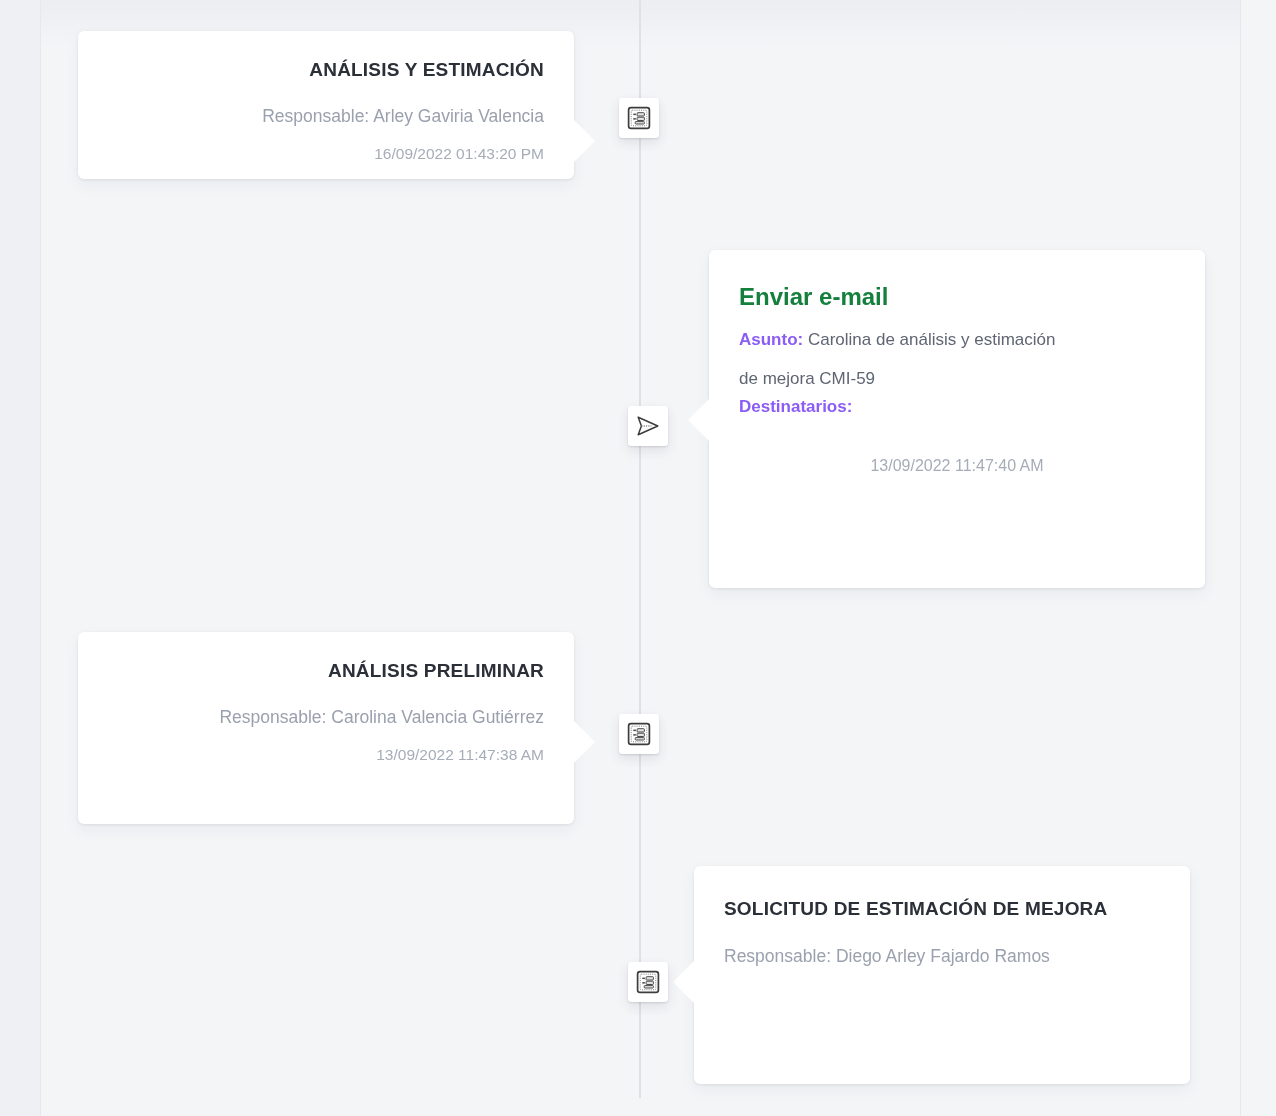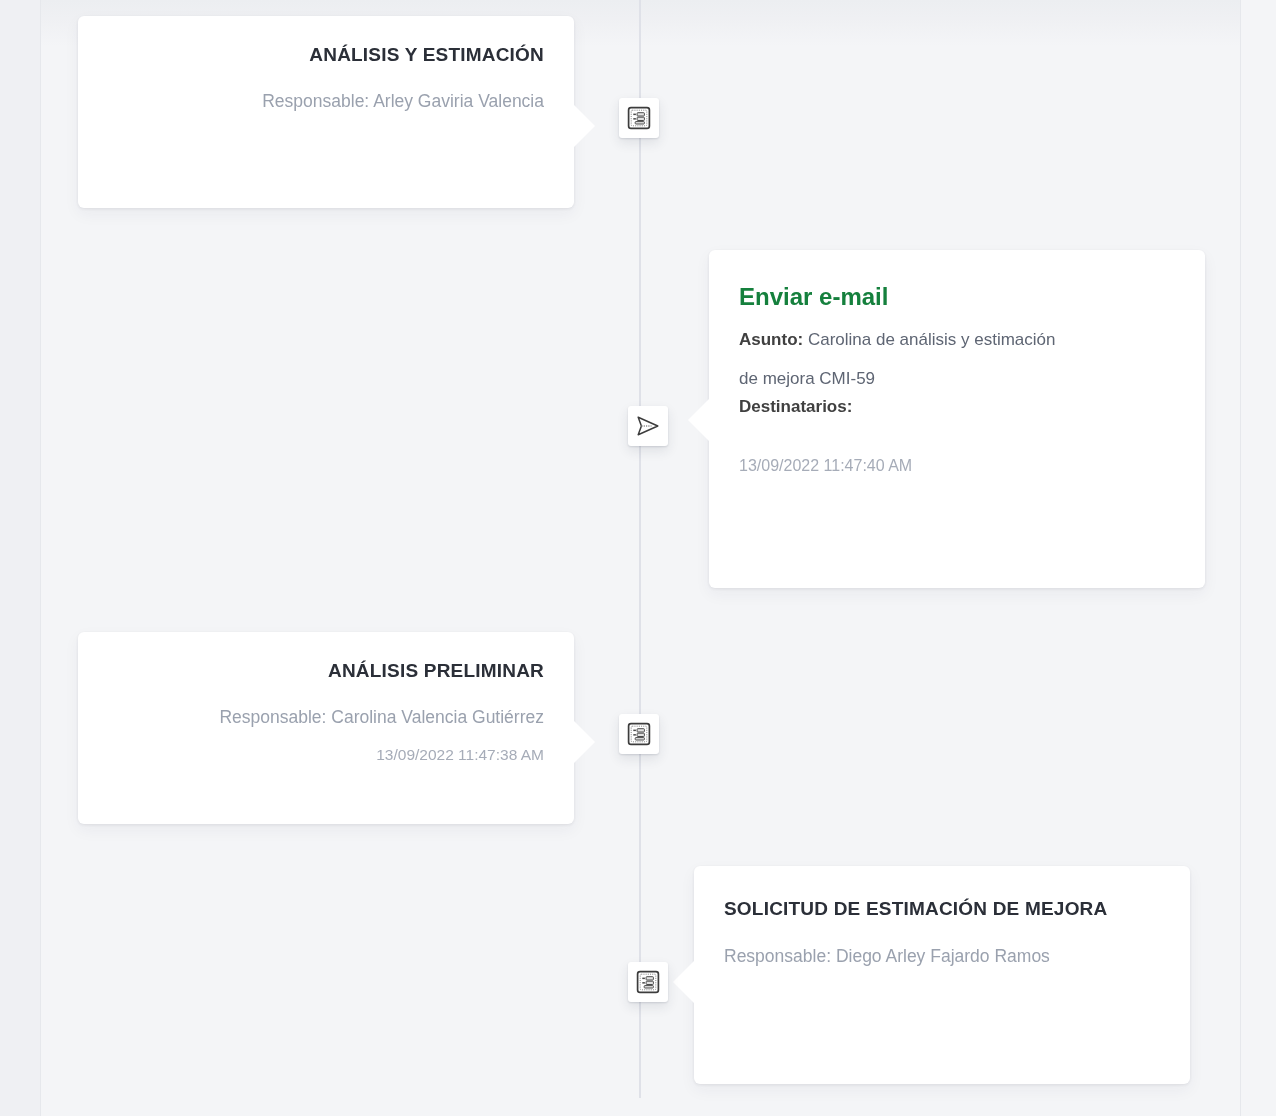--- a/index.html
+++ b/index.html
@@ -115,30 +115,31 @@
     font-size: 24px;
     font-weight: bold;
     color: #15803d;
     line-height: 1.4;
   }
   .mail-line {
     font-size: 17px;
     color: #5e6573;
     line-height: 1.62;
   }
-  .mail-line b { color: #404040; font-weight: bold; }
+  .mail-line b { color: #8b5cf6; font-weight: bold; }
   .mail-addr {
     font-size: 17px;
     color: #5e6573;
     line-height: 1.62;
   }
   .mail-date {
     font-size: 16px;
     color: #a6acb8;
     line-height: 1.5;
+    text-align: center;
   }
 
   
   .node {
     position: absolute;
     width: 40px;
     height: 40px;
     background: #ffffff;
     border-radius: 3px;
     box-shadow: 0 1px 2px rgba(40,48,70,.14), 0 5px 12px rgba(40,48,70,.10);
@@ -154,27 +155,28 @@
 <div id="stage">
 
   <div class="left-gutter"></div>
   <div class="right-gutter"></div>
   <div class="edge-line left"></div>
   <div class="edge-line right"></div>
   <div class="top-fade"></div>
 
   <div class="spine"></div>
 
-  <div class="card left" style="left:78px; top:16px; width:496px; height:192px;">
+  <div class="card left" style="left:78px; top:31px; width:496px; height:148px;">
     <div class="nub"></div>
     <div class="card-body">
       <div class="card-title">ANÁLISIS Y ESTIMACIÓN</div>
       <div class="gap-lg"></div>
       <div class="card-sub">Responsable: Arley Gaviria Valencia</div>
       <div class="gap-md"></div>
+      <div class="card-meta">16/09/2022 01:43:20 PM</div>
     </div>
   </div>
 
   <div class="node" style="left:619px; top:98px;">
     <span>
       <svg width="24" height="24" viewBox="0 0 24 24">
         <rect x="1.6" y="1.6" width="20.8" height="20.8" rx="2.4" fill="none" stroke="#3c3c3c" stroke-width="1.7"></rect>
         <rect x="4.2" y="4.2" width="15.6" height="15.6" rx="1" fill="none" stroke="#8a8a8a" stroke-width="1" stroke-dasharray="1.1 1.1"></rect>
         <rect x="6.3" y="7.6" width="2.6" height="1.5" fill="#4a4a4a"></rect>
         <rect x="10.1" y="6.7" width="7.3" height="3.3" rx="0.7" fill="#e2e2e2" stroke="#4a4a4a" stroke-width="1"></rect>

